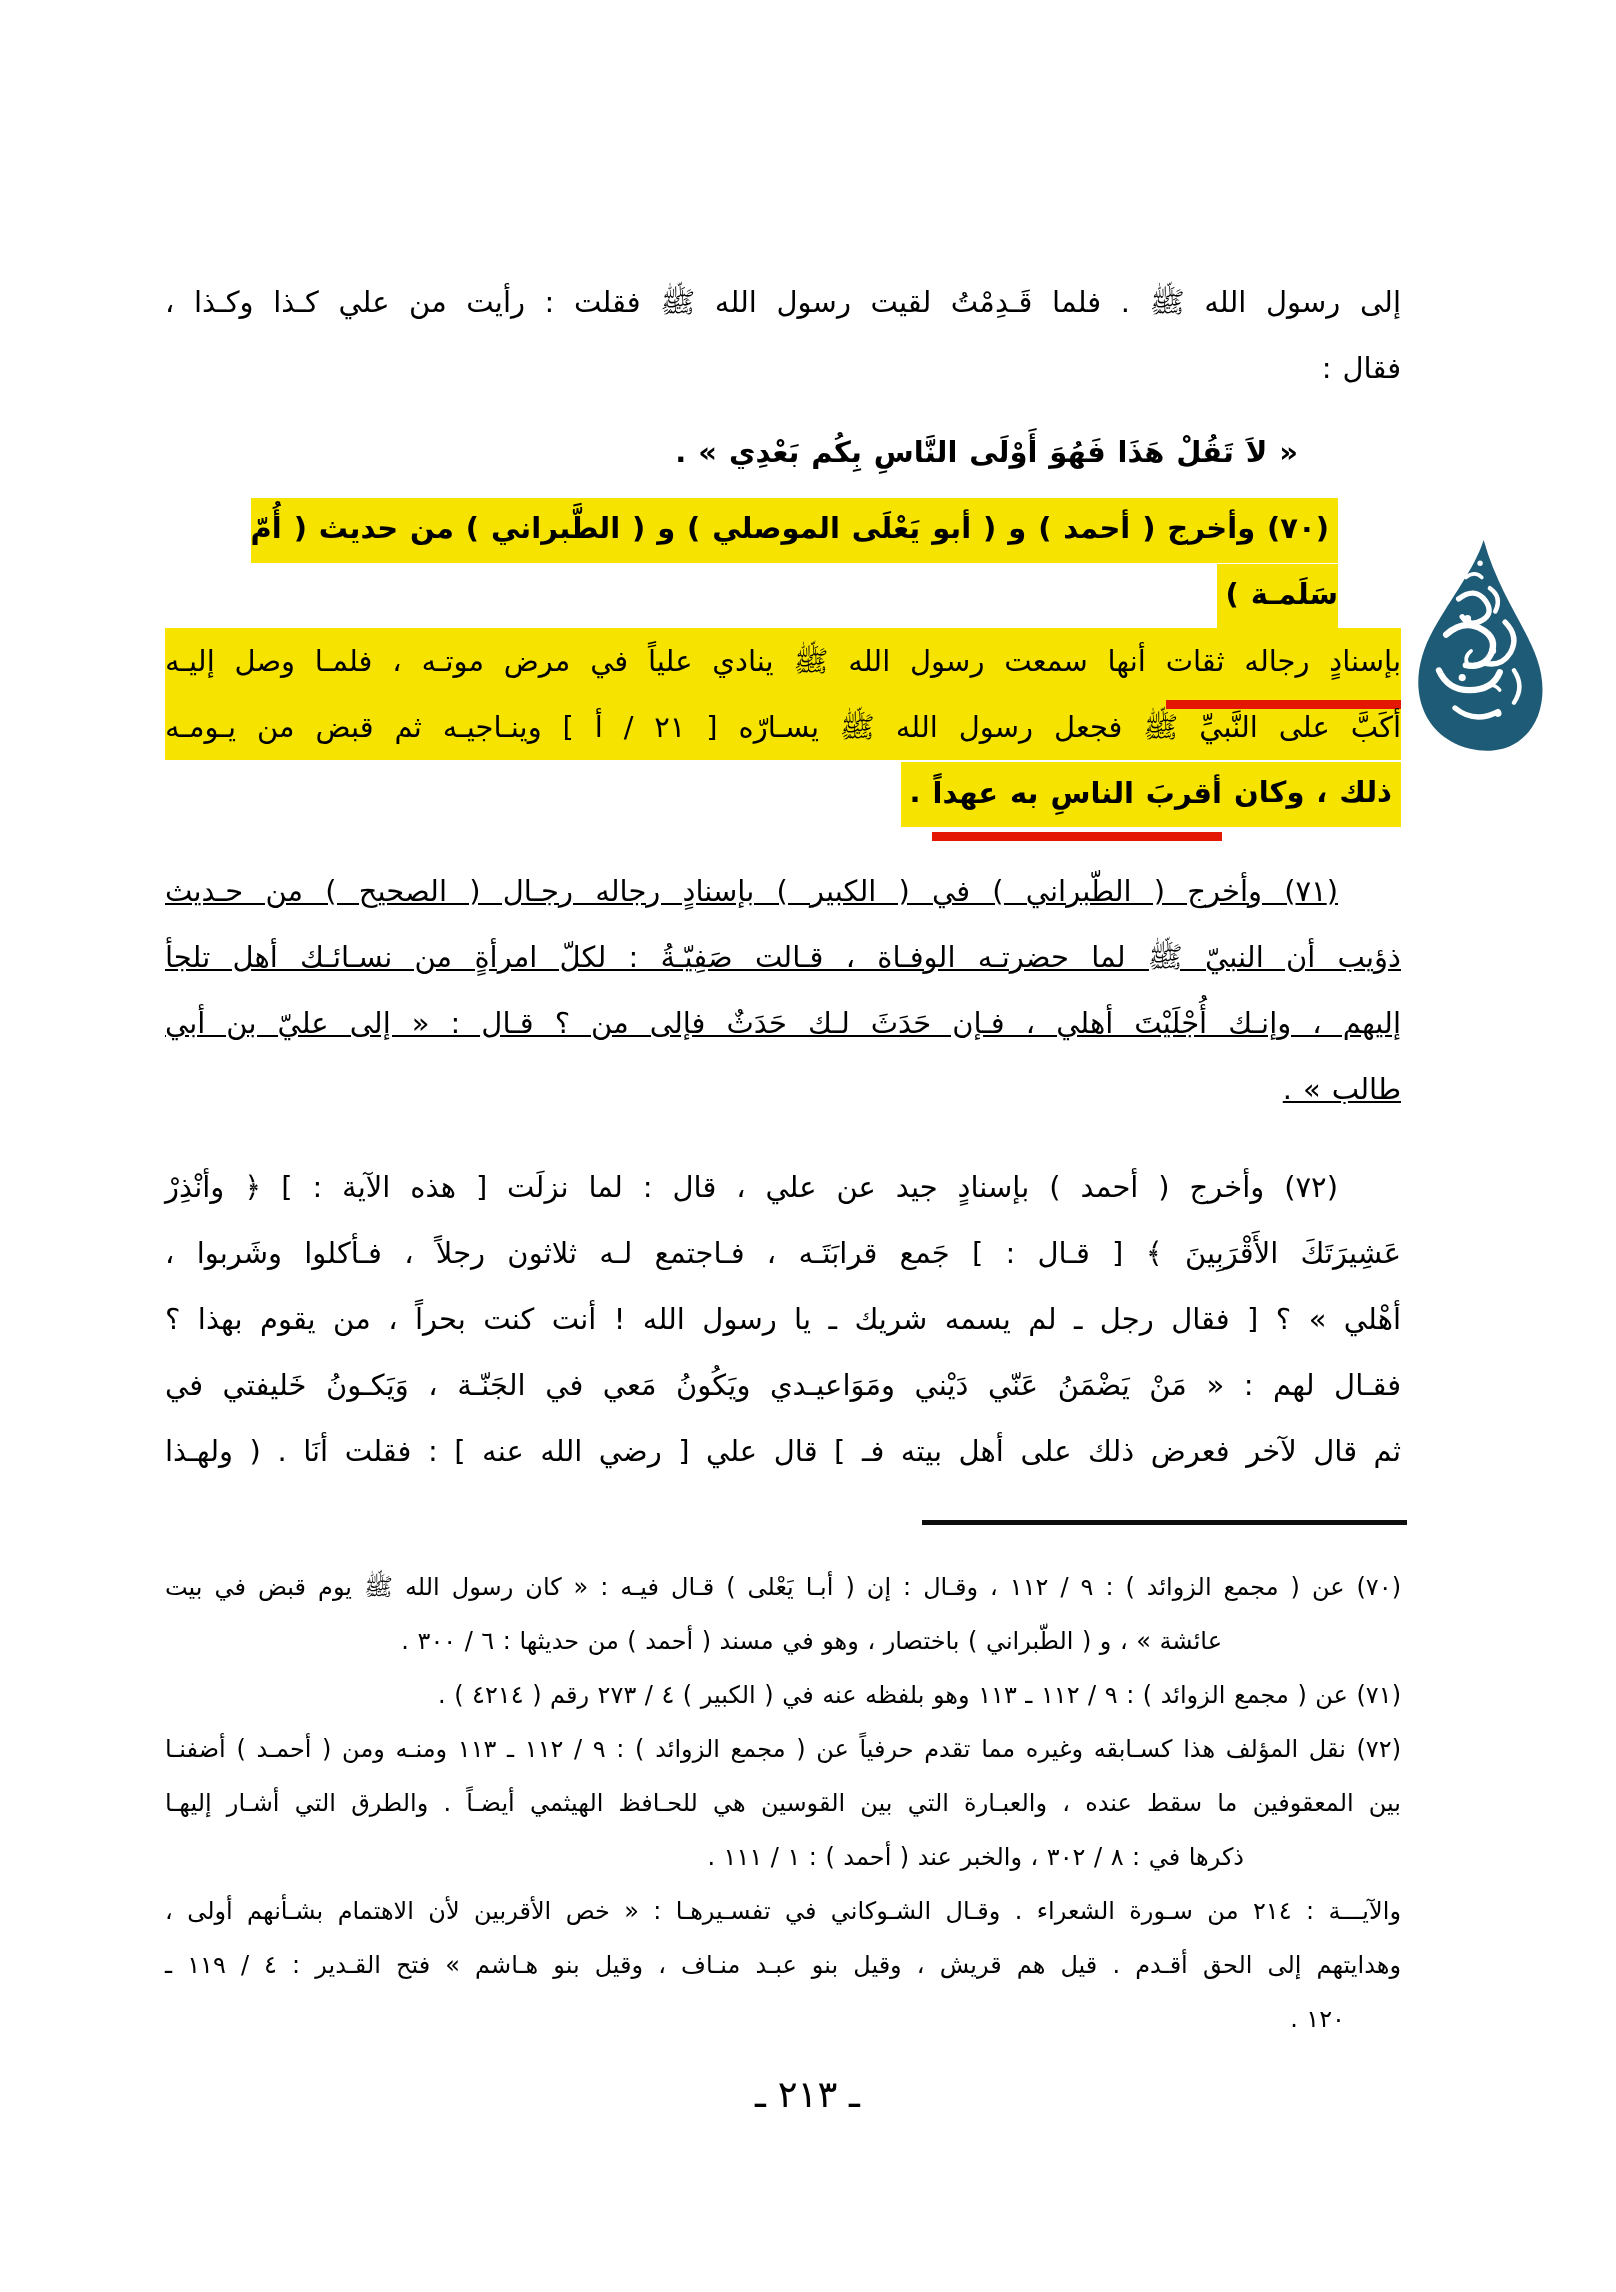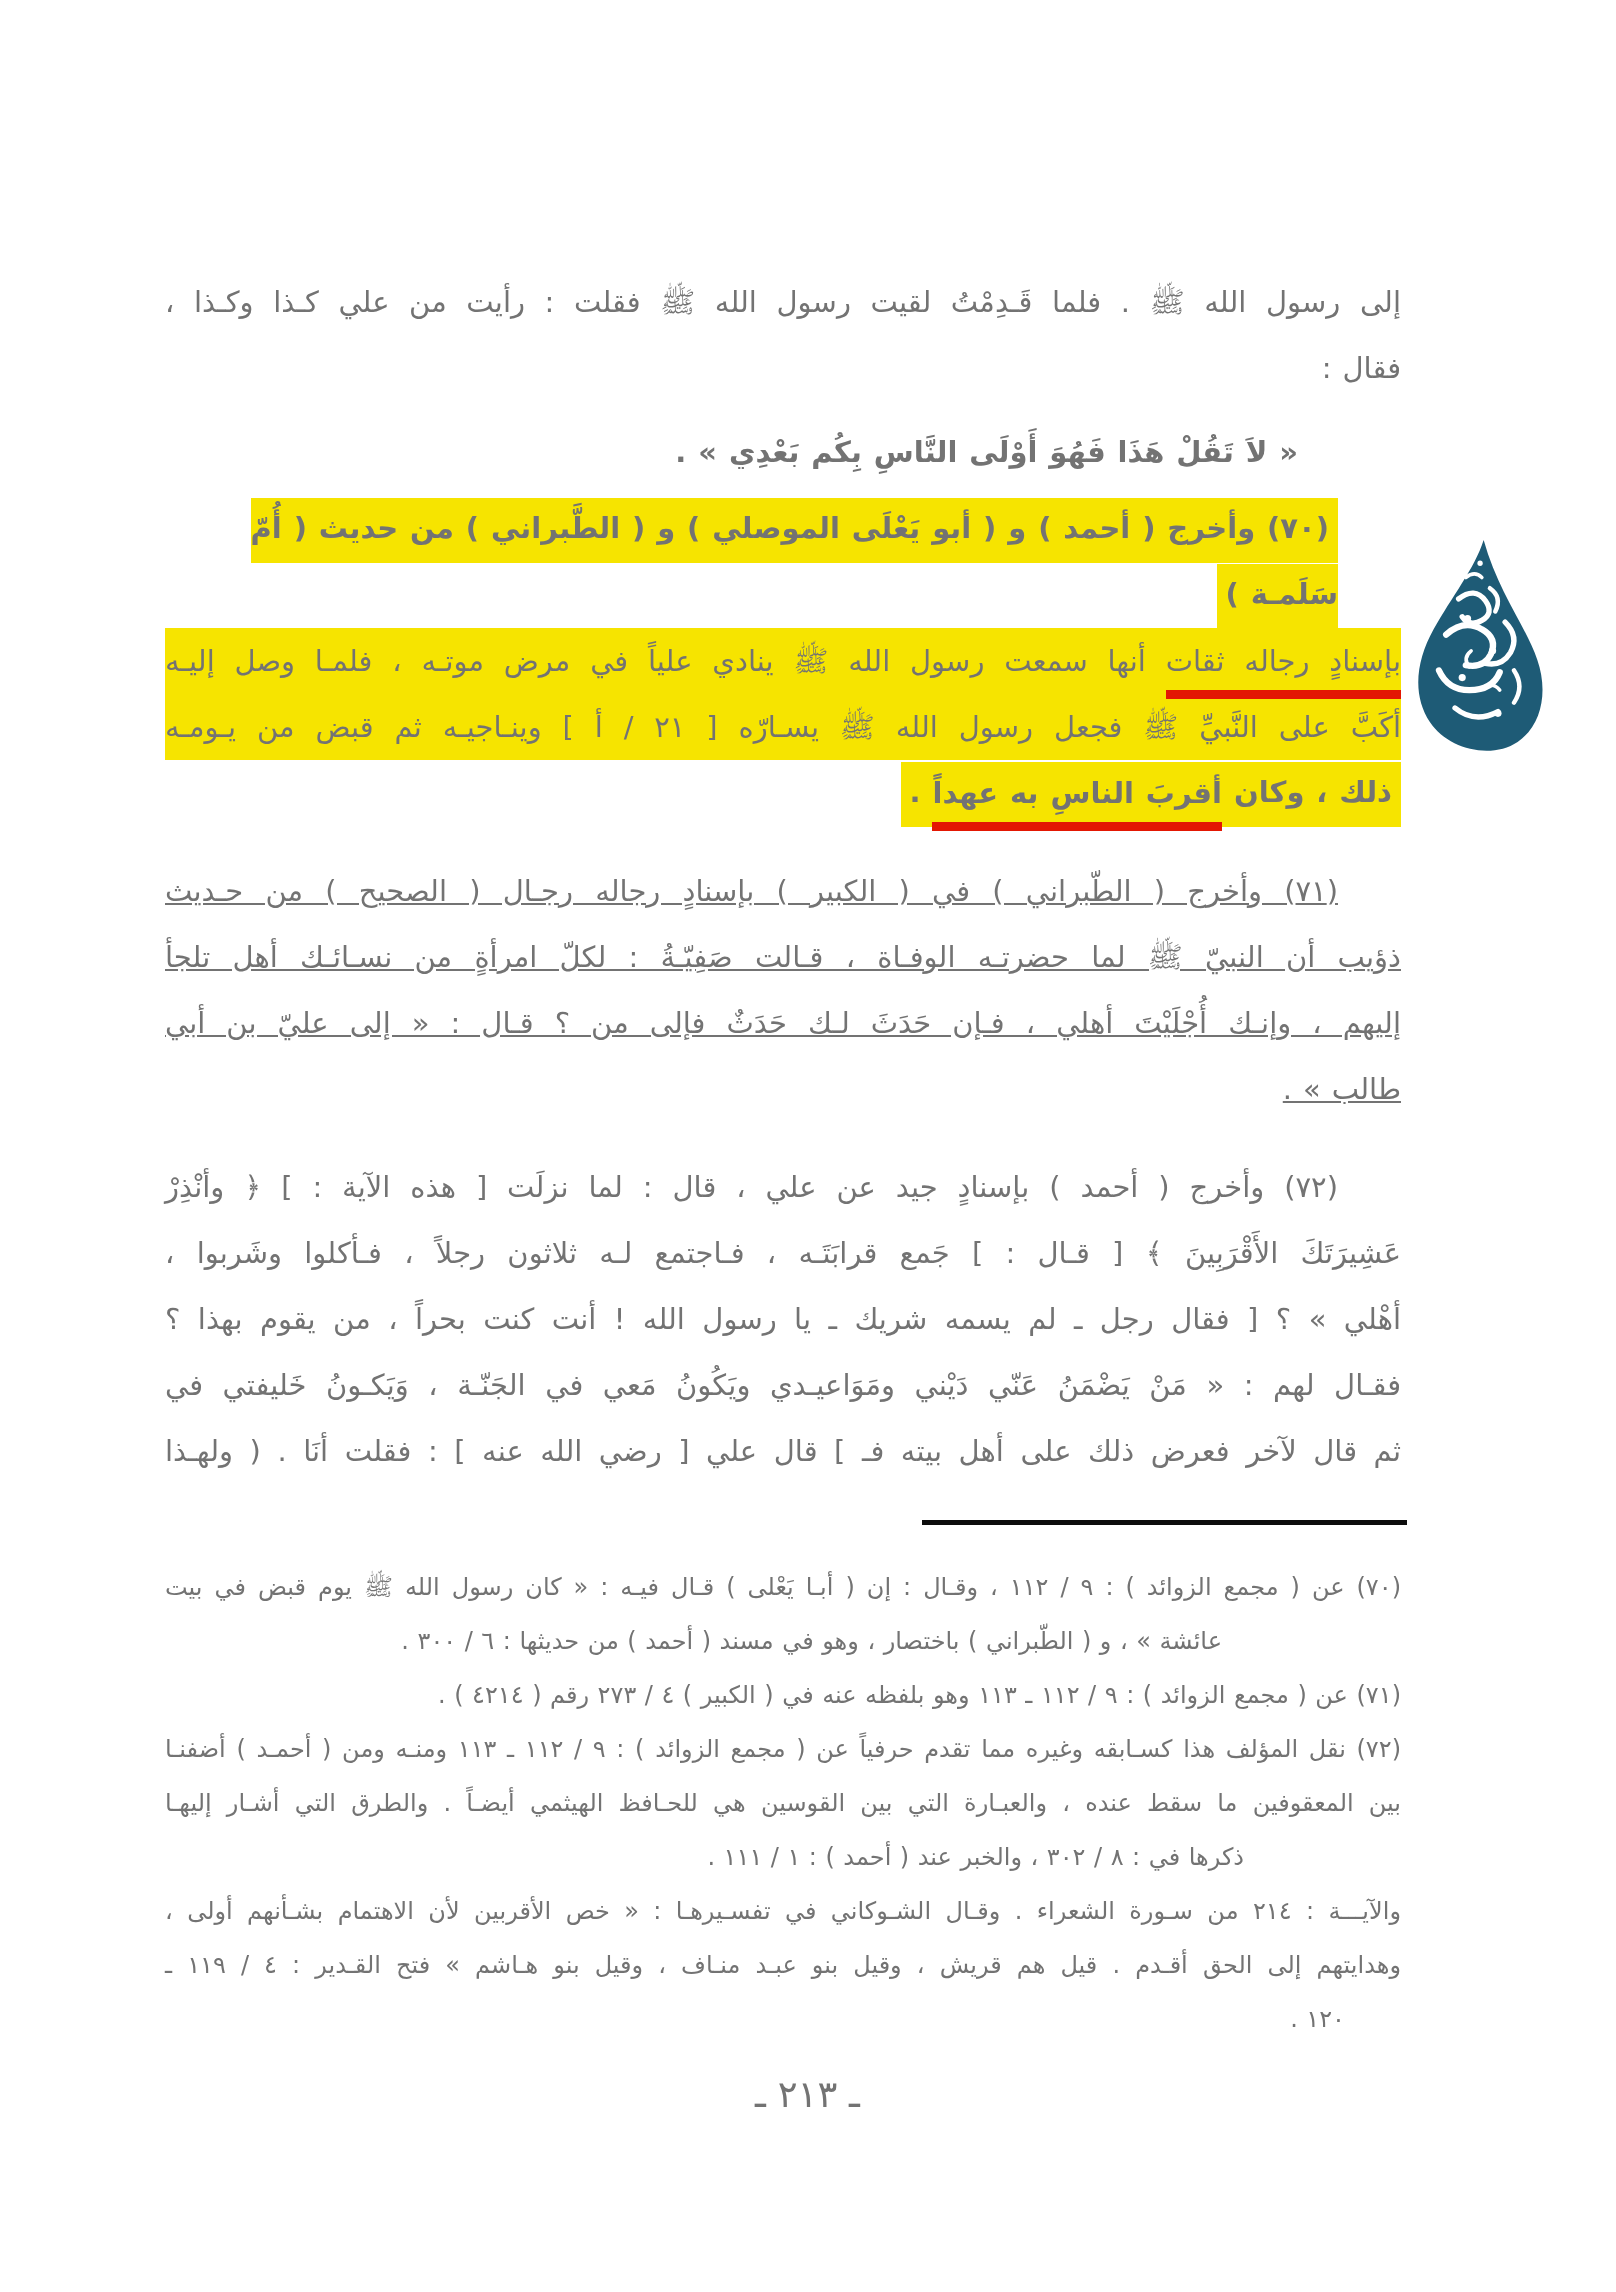--- a/index.html
+++ b/index.html
@@ -6,21 +6,21 @@
     --hl:#f6e400;
     --red:#e31703;
     --logo:#1e5b76;
   }
   html,body{margin:0;padding:0;background:#ffffff;}
   .page{
     position:relative;
     width:1617px;height:2293px;
     background:#ffffff;
     font-family:"DejaVu Sans", sans-serif;
-    color:#737373;
+    color:#000000;
     direction:rtl;
     overflow:hidden;
   }
   .content{
     position:absolute;
     top:269px;
     right:215px;
     width:1236px;
   }
   .bline{
@@ -43,21 +43,21 @@
   .para71{margin-top:32px;text-decoration:underline;}
   .para72{margin-top:32px;}
   .hlbg{background:var(--hl);}
   .hl{
     background:var(--hl);
     padding:13.4px 9px 17px 9px;
     font-weight:bold;
   }
   .redu{
     border-bottom:9.9px solid var(--red);
-    padding-bottom:12px;
+    padding-bottom:22px;
   }
   .fnsep{
     position:absolute;
     top:1520px;
     right:209px;
     width:485px;
     height:4.5px;
     background:#0d0d0d;
   }
   .footnotes{

